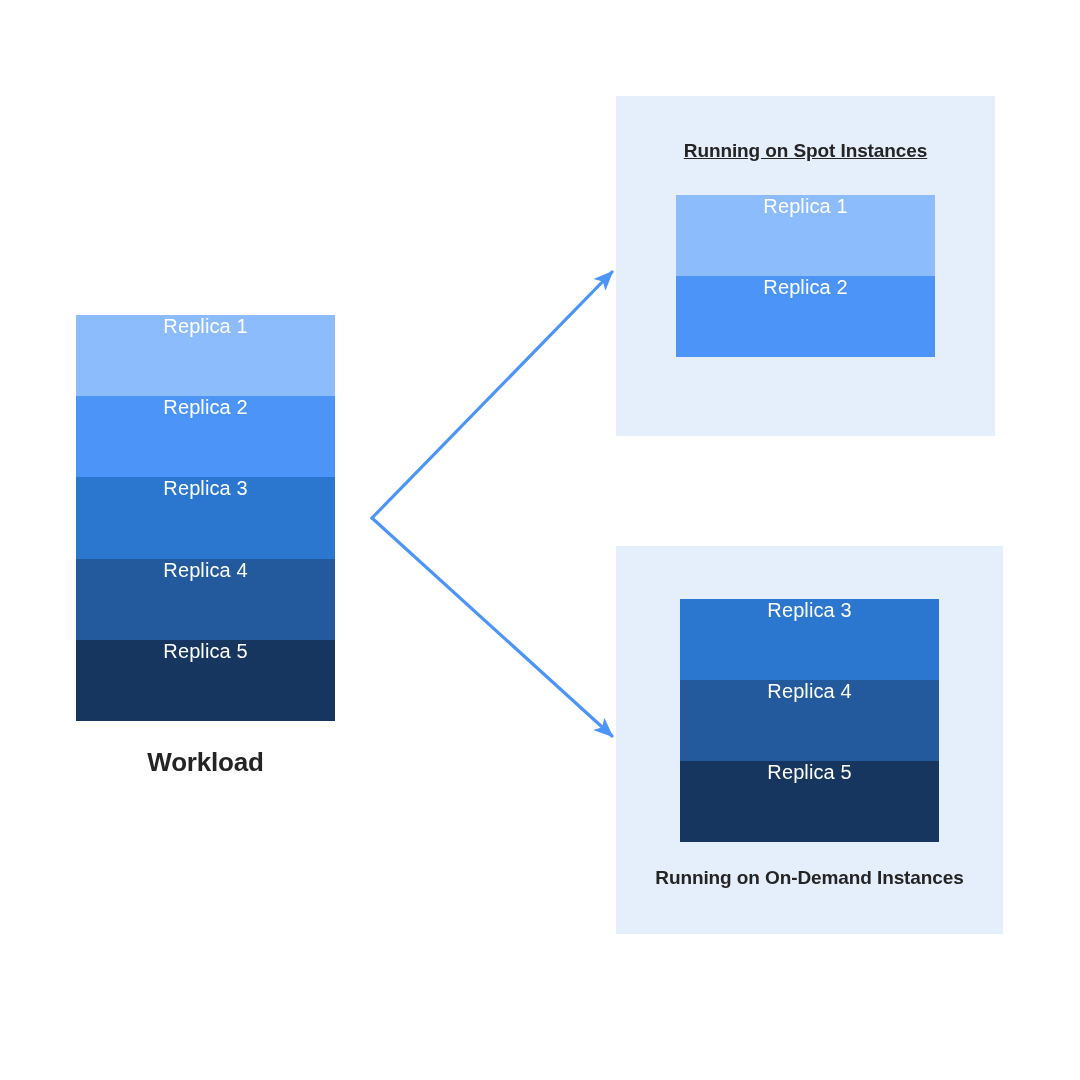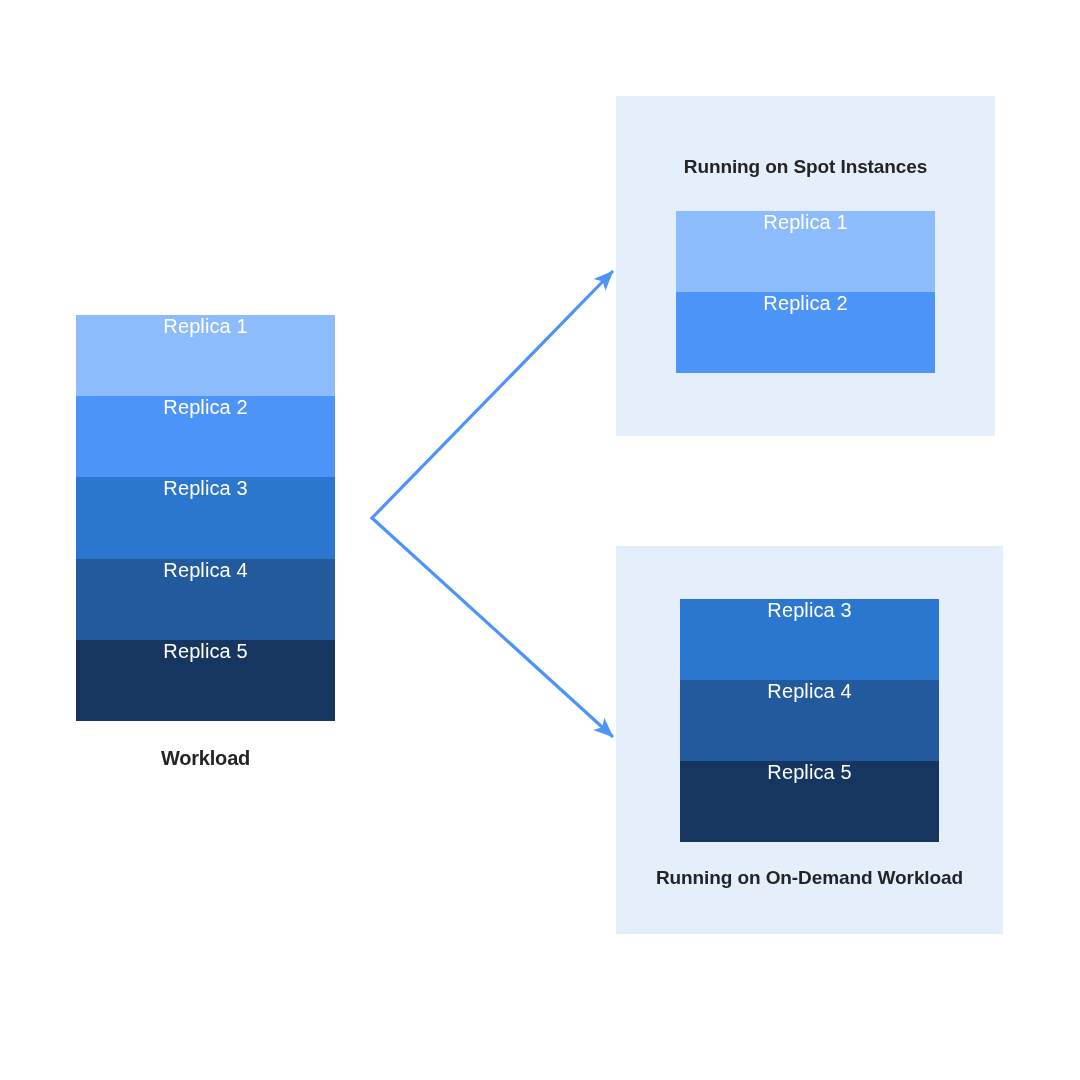--- a/index.html
+++ b/index.html
@@ -51,21 +51,21 @@
     color: #ffffff;
     font-size: 20px;
     font-weight: 400;
     letter-spacing: 0.1px;
     box-sizing: border-box;
   }
   #workload-label {
     margin-top: 26px;
     text-align: center;
     width: 259px;
-    font-size: 20px;
+    font-size: 26px;
     font-weight: bold;
     color: #242424;
     letter-spacing: -0.2px;
   }
 
   
   .instance-panel {
     position: absolute;
     background: #e5effc;
     box-sizing: border-box;
@@ -89,21 +89,21 @@
   }
 
   .panel-title {
     font-size: 19px;
     font-weight: bold;
     color: #242424;
     letter-spacing: -0.1px;
     text-align: center;
     white-space: nowrap;
   }
-  #spot-title { margin-top: 60px; }
+  #spot-title { margin-top: 44px; text-decoration: underline; }
   #ondemand-title { margin-top: 25px; }
 
   .panel-stack {
     display: flex;
     flex-direction: column;
   }
   #spot-stack {
     width: 259px;
     height: 162px;
     margin-top: 33px;
@@ -171,16 +171,16 @@
       <div class="replica-band" style="background-color: rgb(43, 119, 207);">
         <span>Replica 3</span>
       </div>
       <div class="replica-band" style="background-color: rgb(35, 90, 158);">
         <span>Replica 4</span>
       </div>
       <div class="replica-band" style="background-color: rgb(22, 54, 95);">
         <span>Replica 5</span>
       </div>
     </div>
-    <div class="panel-title" id="ondemand-title">Running on On-Demand Workload</div>
+    <div class="panel-title" id="ondemand-title">Running on On-Demand Instances</div>
   </div>
 
 </div>
 
 </body></html>

